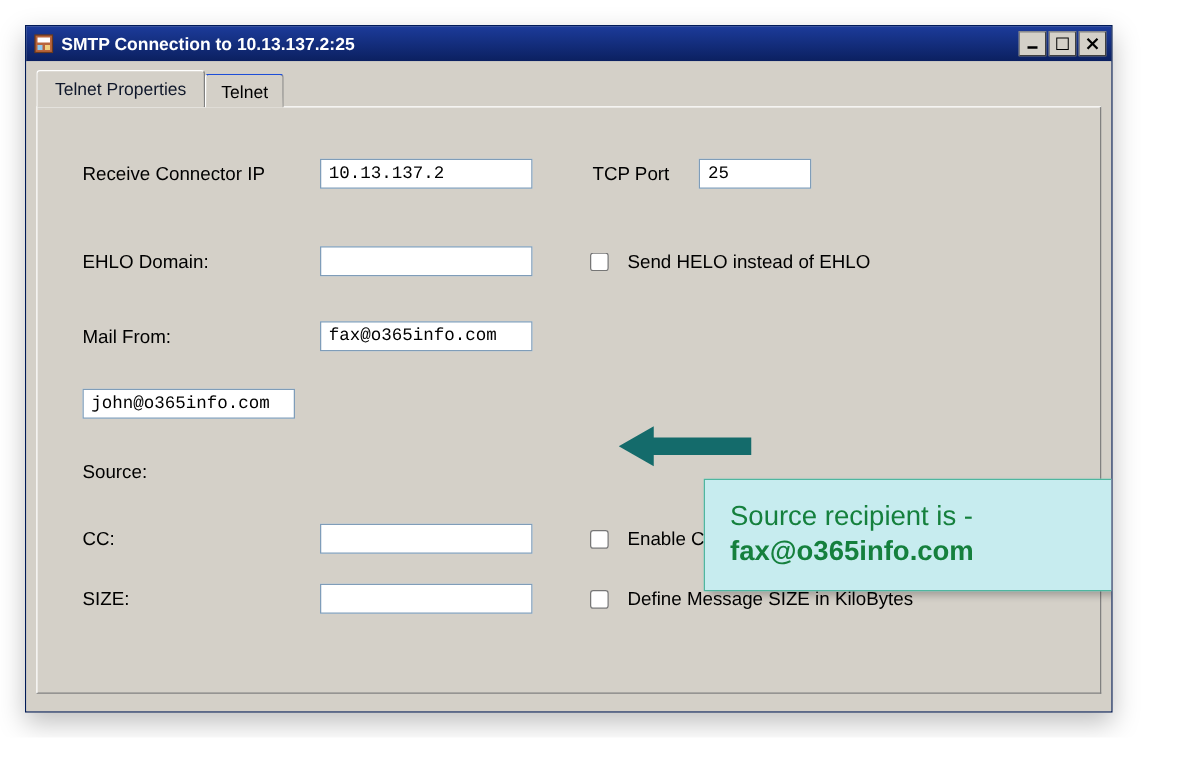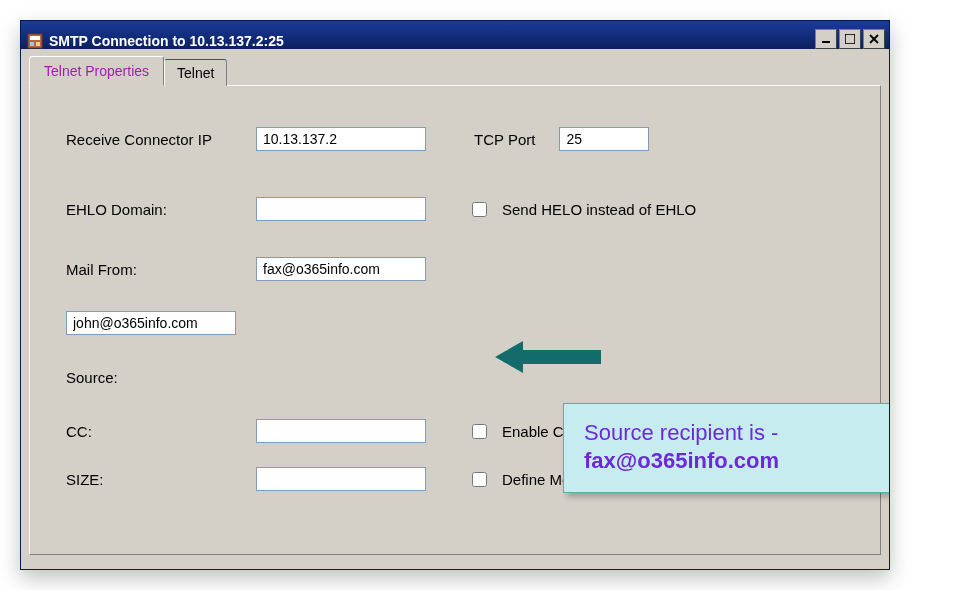--- a/index.html
+++ b/index.html
@@ -14,21 +14,21 @@
       width: 870px;
       box-shadow: 0 8px 20px rgba(0,0,0,.25);
       border: 1px solid #001a57;
       position: relative;
       background: #d4d0c8;
     }
     .titlebar {
       background: linear-gradient(#1c3b9a, #0b2060);
       height: 28px;
       display: flex;
-      align-items: flex-end;
+      align-items: center;
       padding: 0 4px 0 6px;
       color: #fff;
     }
     .titlebar .ticon {
       width: 16px; height: 16px;
       display: inline-flex; align-items:center; justify-content:center;
       margin-right: 6px;
     }
     .titlebar .ticon svg { width:16px; height:16px; }
     .titlebar .ttext { font-weight: bold; font-size: 14px; flex: 1; }
@@ -60,21 +60,21 @@
     .tab {
       background: #d4d0c8;
       border: 1px solid #fff;
       border-right: 1px solid #808080;
       border-bottom: none;
       padding: 6px 14px 6px 14px;
       font-size: 14px;
       border-radius: 3px 3px 0 0;
       position: relative;
       top: 1px;
-      color: #a21caf;
+      color: #0f172a;
     }
     .tab.inactive {
       background: #d4d0c8;
       margin-top: 3px;
       padding: 5px 12px;
       border-top: 1px solid #1d4ed8;
       color: #000;
     }
     .tab.active { border-bottom: 1px solid #d4d0c8; }
     .tabpanel {
@@ -90,21 +90,21 @@
       margin-bottom: 32px;
       height: 26px;
     }
     .lbl { width: 190px; font-size: 15px; color:#000; }
     .tinput {
       height: 24px;
       border: 1px solid #7f9db9;
       background: #fff;
       padding: 3px 6px;
       font-size: 14px;
-      font-family: Liberation Sans, sans-serif;
+      font-family: Liberation Mono, monospace;
     }
     .ip { width: 170px; }
     .port { width: 90px; }
     .std { width: 170px; }
     .right-lbl { font-size: 15px; color:#000; margin-left: 48px; margin-right: 24px; }
     .cb {
       display:flex; align-items:center; gap: 15px;
       font-size: 15px; color:#000;
       margin-left: 46px;
     }
@@ -121,28 +121,28 @@
       position: absolute;
       left: 474px;
       top: 288px;
       z-index: 5;
       pointer-events: none;
     }
     
     .callout {
       position: absolute;
       left: 542px;
-      top: 354px;
+      top: 334px;
       width: 350px;
       background: #c7ecef;
       border: 1px solid #4fb69f;
       box-shadow: 4px 4px 6px rgba(0,0,0,.25);
       padding: 16px 20px 18px 20px;
       font-family: "Segoe UI", "Trebuchet MS", sans-serif;
-      color: #6d28d9;
+      color: #15803d;
       z-index: 6;
     }
     .callout .line1 { font-size: 22px; margin-bottom: 2px; }
     .callout .line2 { font-size: 22px; font-weight: bold; }
   </style>
 </head>
 <body>
 
 <div class="window">
 

